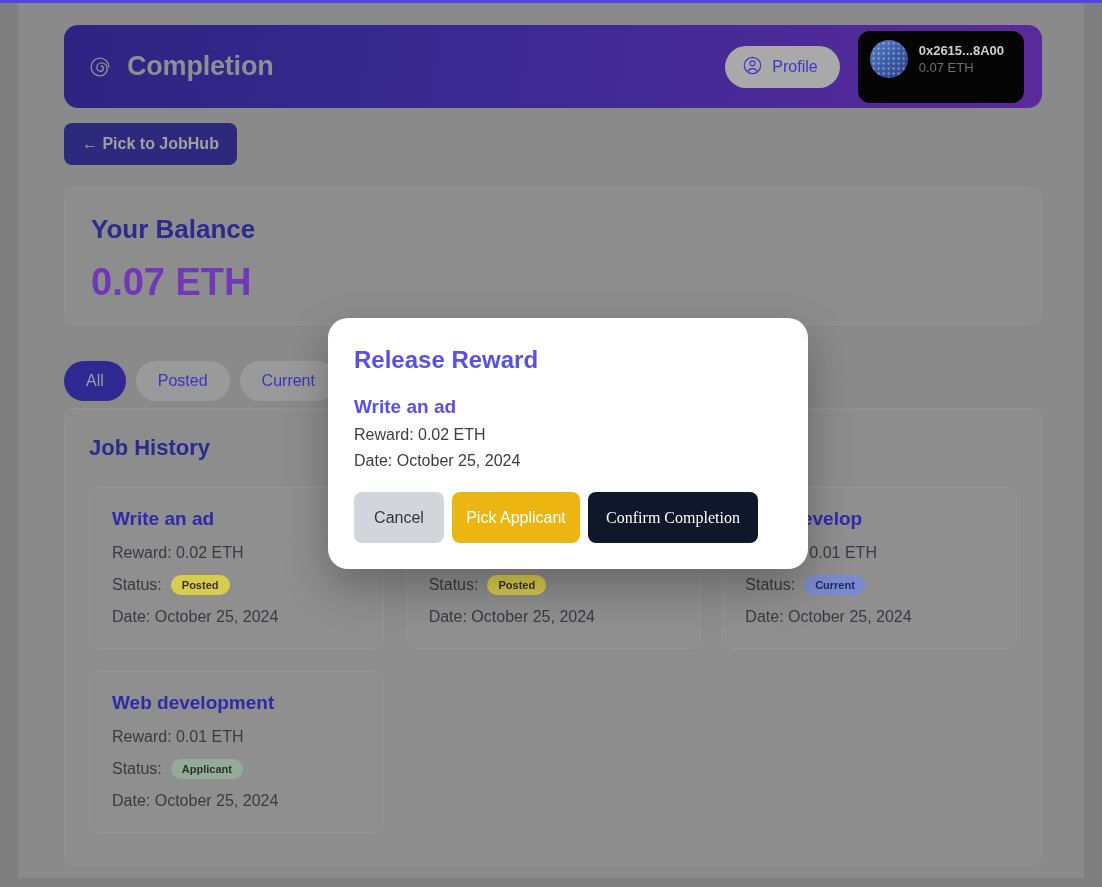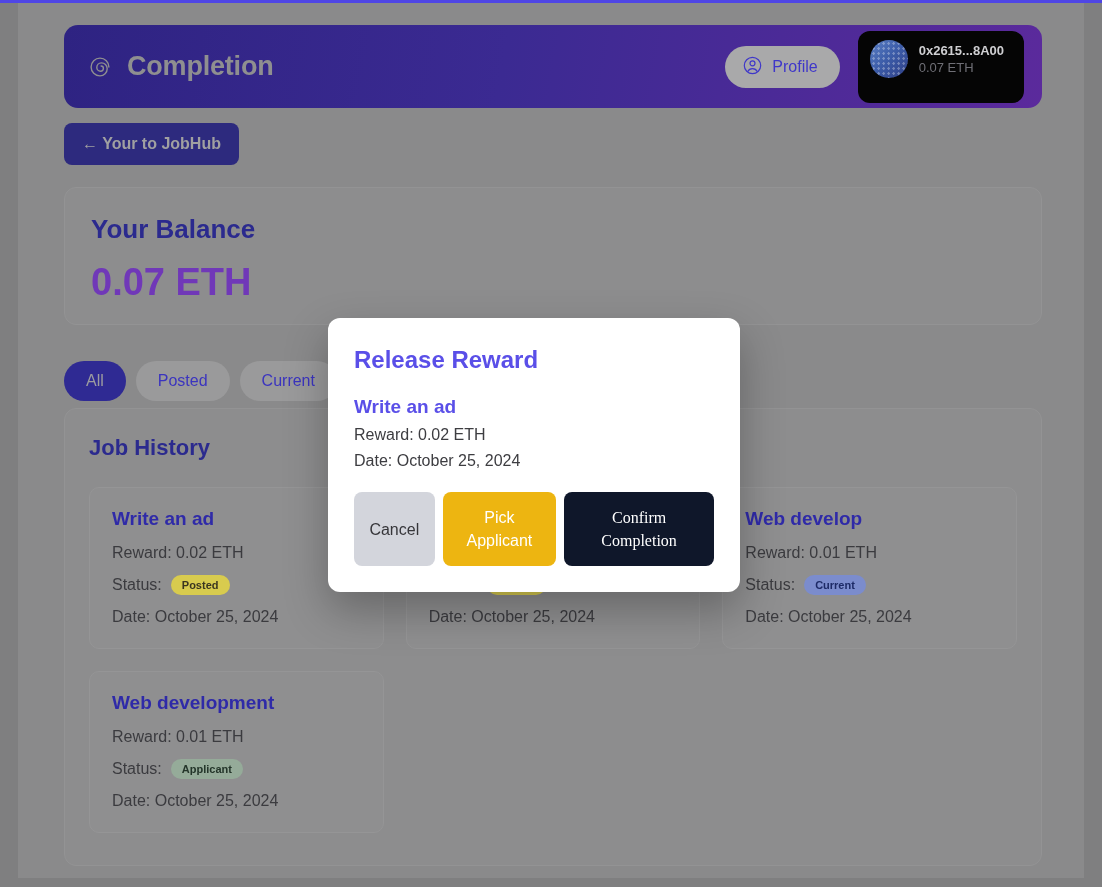--- a/index.html
+++ b/index.html
@@ -244,23 +244,23 @@
     margin-top: 13px;
     color: #3b3b3f;
     font-size: 16px;
   }
 
   
   #modal-dialog {
     position: absolute;
     top: 315px;
     left: 310px;
-    width: 412px;
+    width: 480px;
     background: #ffffff;
-    border-radius: 12px;
+    border-radius: 20px;
     padding: 28px 26px 26px;
     box-shadow: 0 18px 44px rgba(0,0,0,0.28);
     z-index: 50;
   }
   #modal-title {
     color: #5a4fe8;
     font-size: 24px;
     font-weight: bold;
   }
   #modal-job-title {
@@ -328,21 +328,21 @@
         <div id="wallet-chip">
           <div id="wallet-avatar"></div>
           <div>
             <div id="wallet-address">0x2615...8A00</div>
             <div id="wallet-balance">0.07 ETH</div>
           </div>
         </div>
       </div>
     </div>
 
-    <button id="back-button">← Your to JobHub</button>
+    <button id="back-button">← Pick to JobHub</button>
 
     <div id="balance-card">
       <div id="balance-title">Your Balance</div>
       <div id="balance-amount">0.07 ETH</div>
     </div>
 
     <div id="filter-tabs">
         <button class="filter-tab active">All</button>
         <button class="filter-tab">Posted</button>
         <button class="filter-tab">Current</button>

